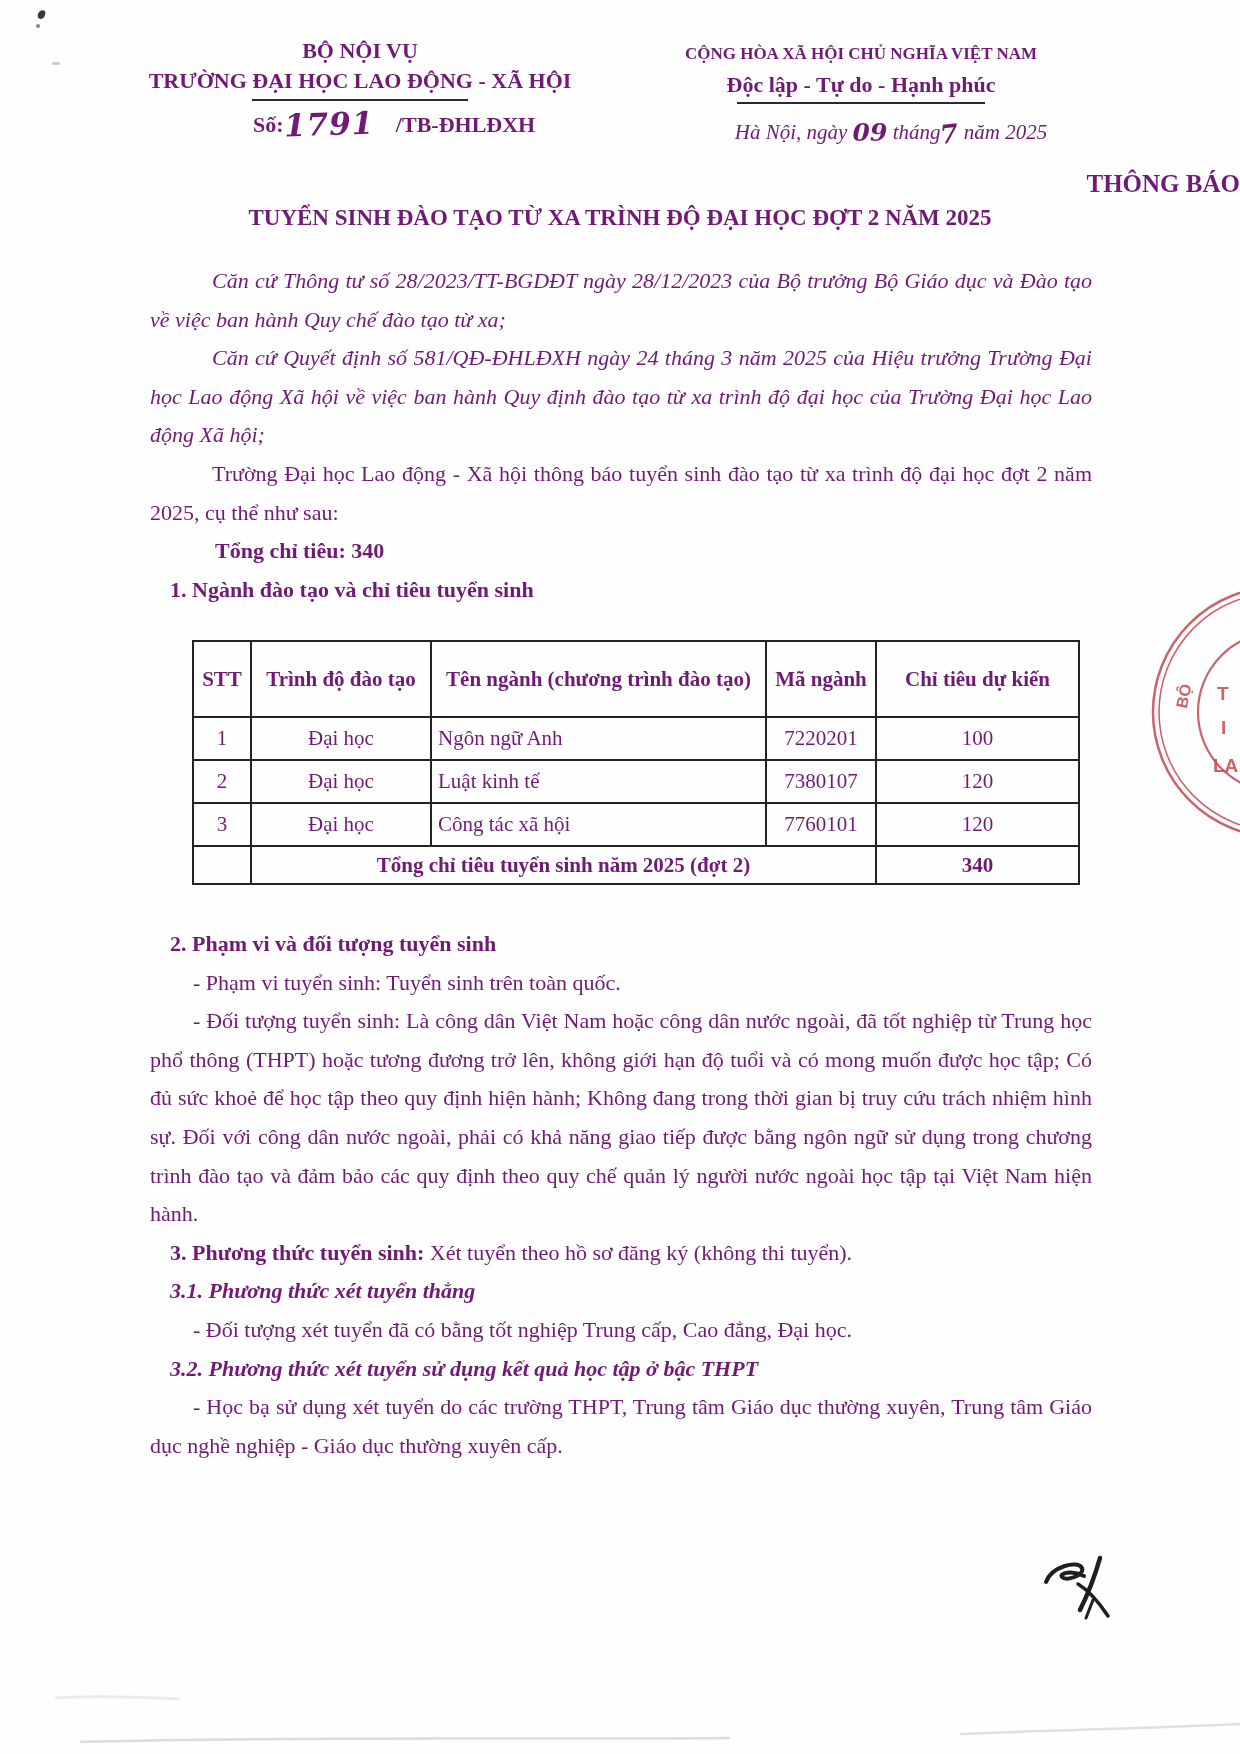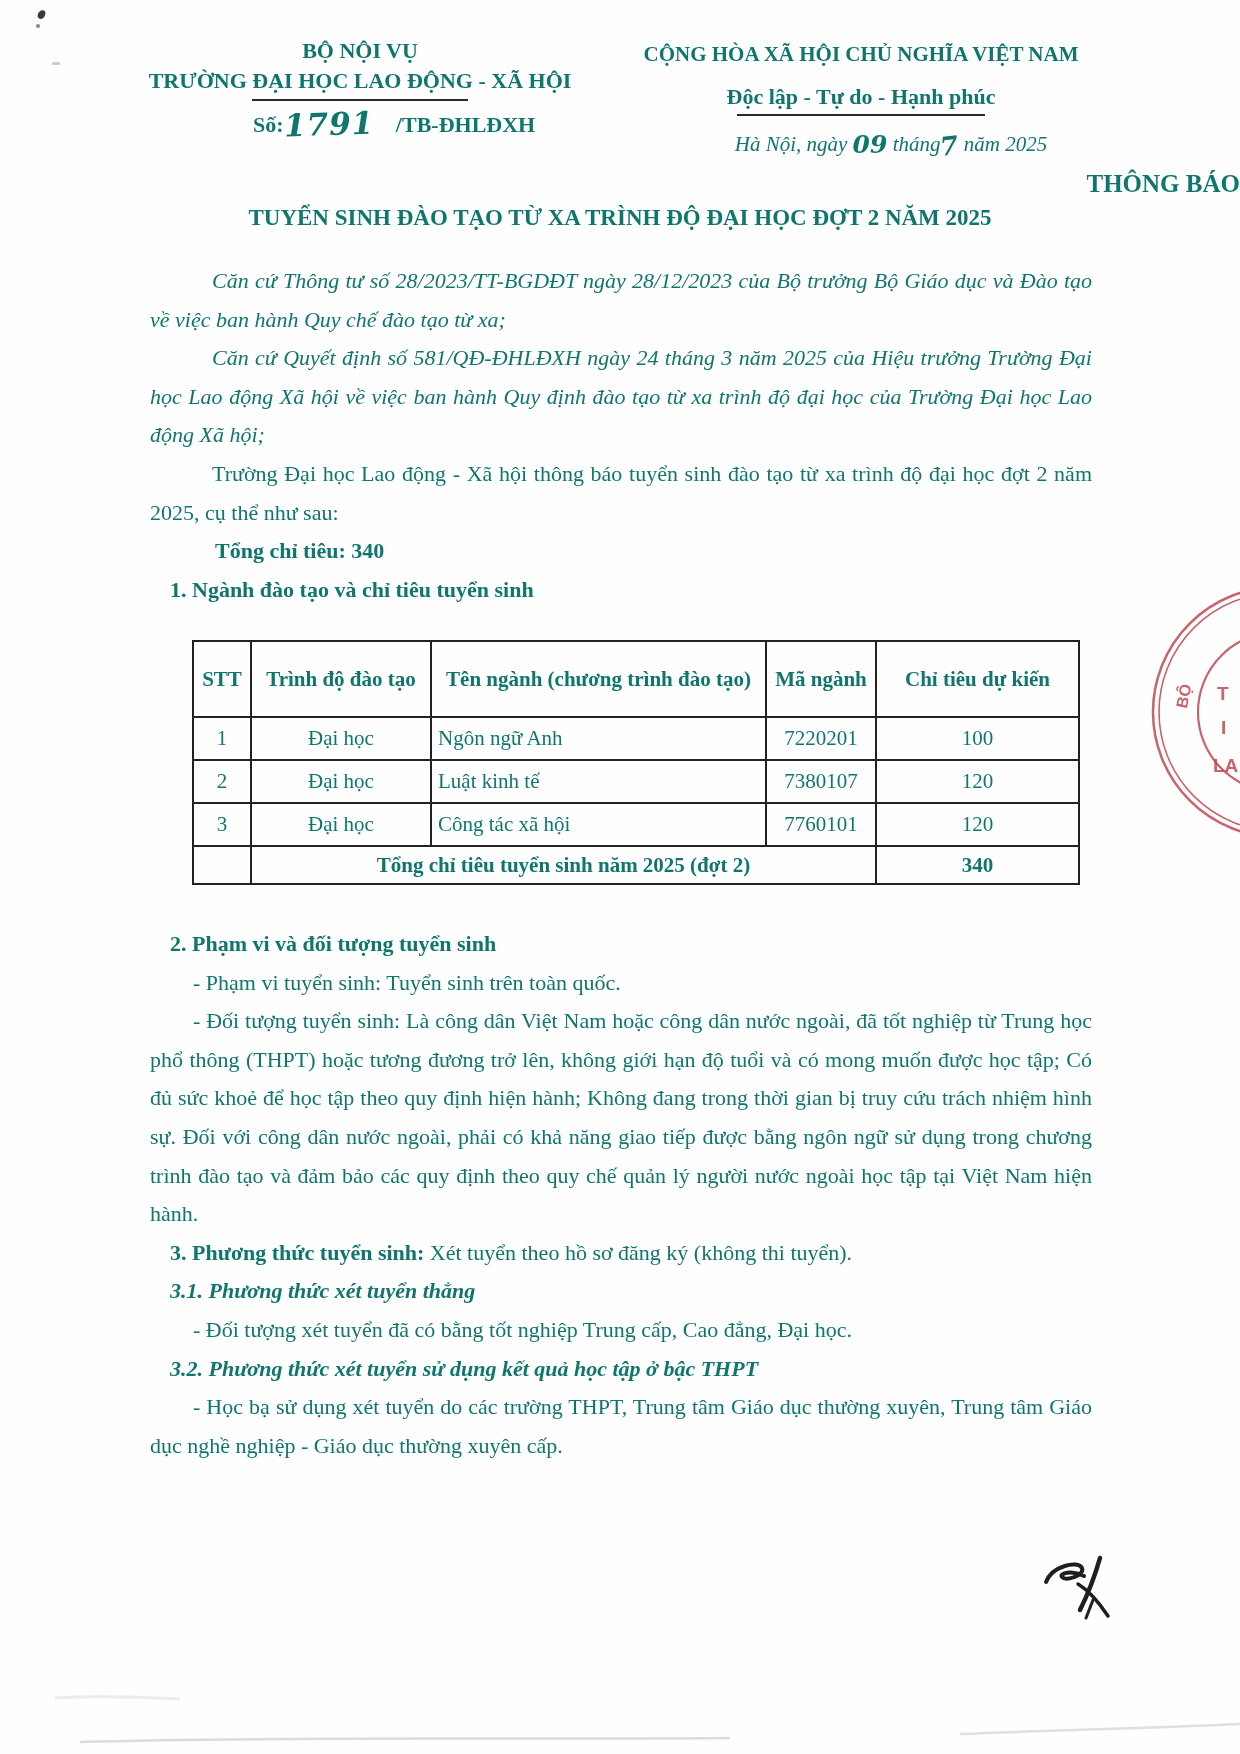--- a/index.html
+++ b/index.html
@@ -1,42 +1,42 @@
 <!DOCTYPE html>
 <html><head>
 <meta charset="utf-8">
 <style>
   * { margin:0; padding:0; box-sizing:border-box; }
   html,body { background:#ffffff; }
   .page {
     position:relative; width:1240px; height:1754px;
     background:#fefefe; overflow:hidden;
-    font-family:"Liberation Serif", serif; color:#0f766e;
+    font-family:"Liberation Serif", serif; color:#701a75;
     -webkit-font-smoothing:antialiased;
   }
   
   .hdr-left {
     position:absolute; left:148px; top:36px; width:424px;
     text-align:center; font-weight:bold; font-size:22px; line-height:30px;
   }
   .hdr-left .underline {
     width:216px; border-top:2px solid #2a2a2a; margin:3px auto 0 auto;
   }
   .doc-number {
     position:absolute; left:253px; top:106px; width:330px;
     font-size:22px; font-weight:bold; white-space:nowrap;
   }
   .hand { font-family:"DejaVu Serif", serif; font-style:italic; font-weight:bold; display:inline-block; }
   .hand-no { font-size:31px; letter-spacing:1px; transform:rotate(-2deg); vertical-align:-3px; }
   .doc-number .suffix { margin-left:22px; font-weight:bold; }
   .hdr-right {
     position:absolute; left:618px; top:40px; width:486px; text-align:center;
   }
-  .hdr-right .motto1 { font-weight:bold; font-size:21px; line-height:28px; }
-  .hdr-right .motto2 { font-weight:bold; font-size:22px; line-height:30px; margin-top:14px; }
+  .hdr-right .motto1 { font-weight:bold; font-size:17px; line-height:28px; }
+  .hdr-right .motto2 { font-weight:bold; font-size:22px; line-height:30px; margin-top:2px; }
   .hdr-right .underline { width:248px; border-top:2px solid #2a2a2a; margin:2px auto 0 auto; }
   .date-line {
     margin-top:14px; font-style:italic; font-size:21px; padding-left:60px; white-space:nowrap;
   }
   .hand-day { font-size:25px; vertical-align:-2px; }
   .hand-month { font-size:26px; vertical-align:-4px; transform:rotate(-6deg); }
   
   .doc-title { position:absolute; top:170px; left:0; width:100%; text-align:right;
     font-weight:bold; font-size:25px; }
   .doc-subtitle { position:absolute; top:205px; left:0; width:100%; text-align:center;

